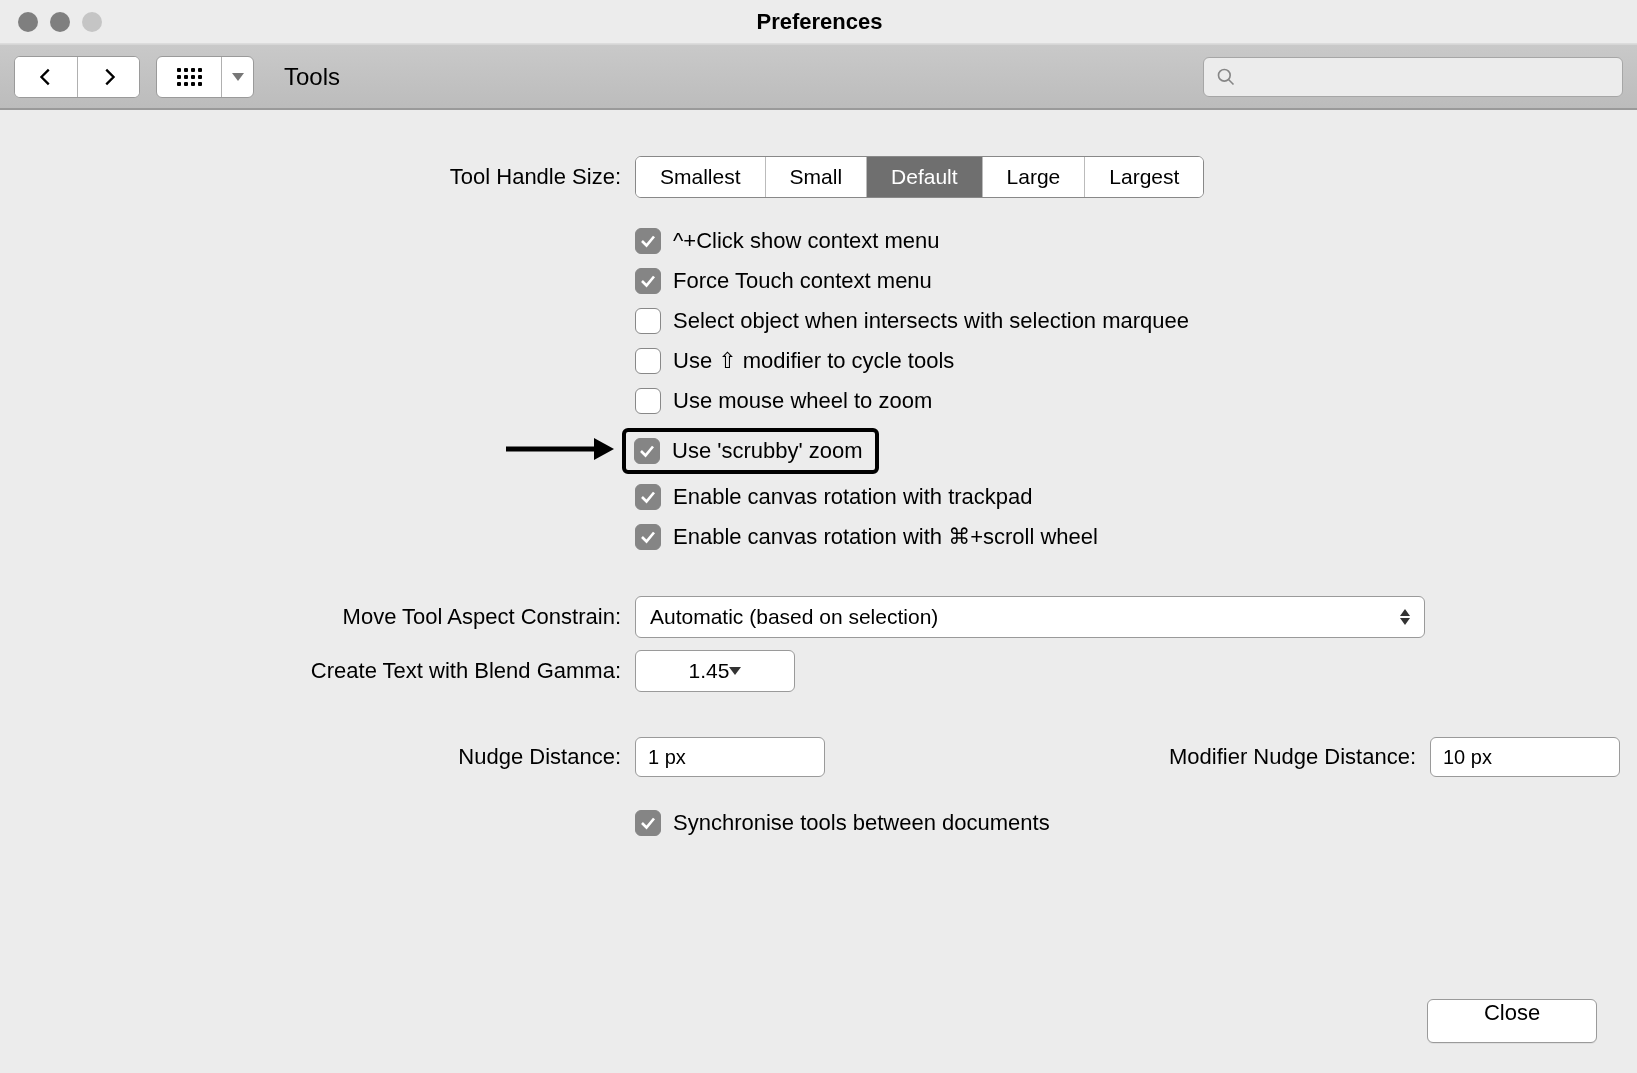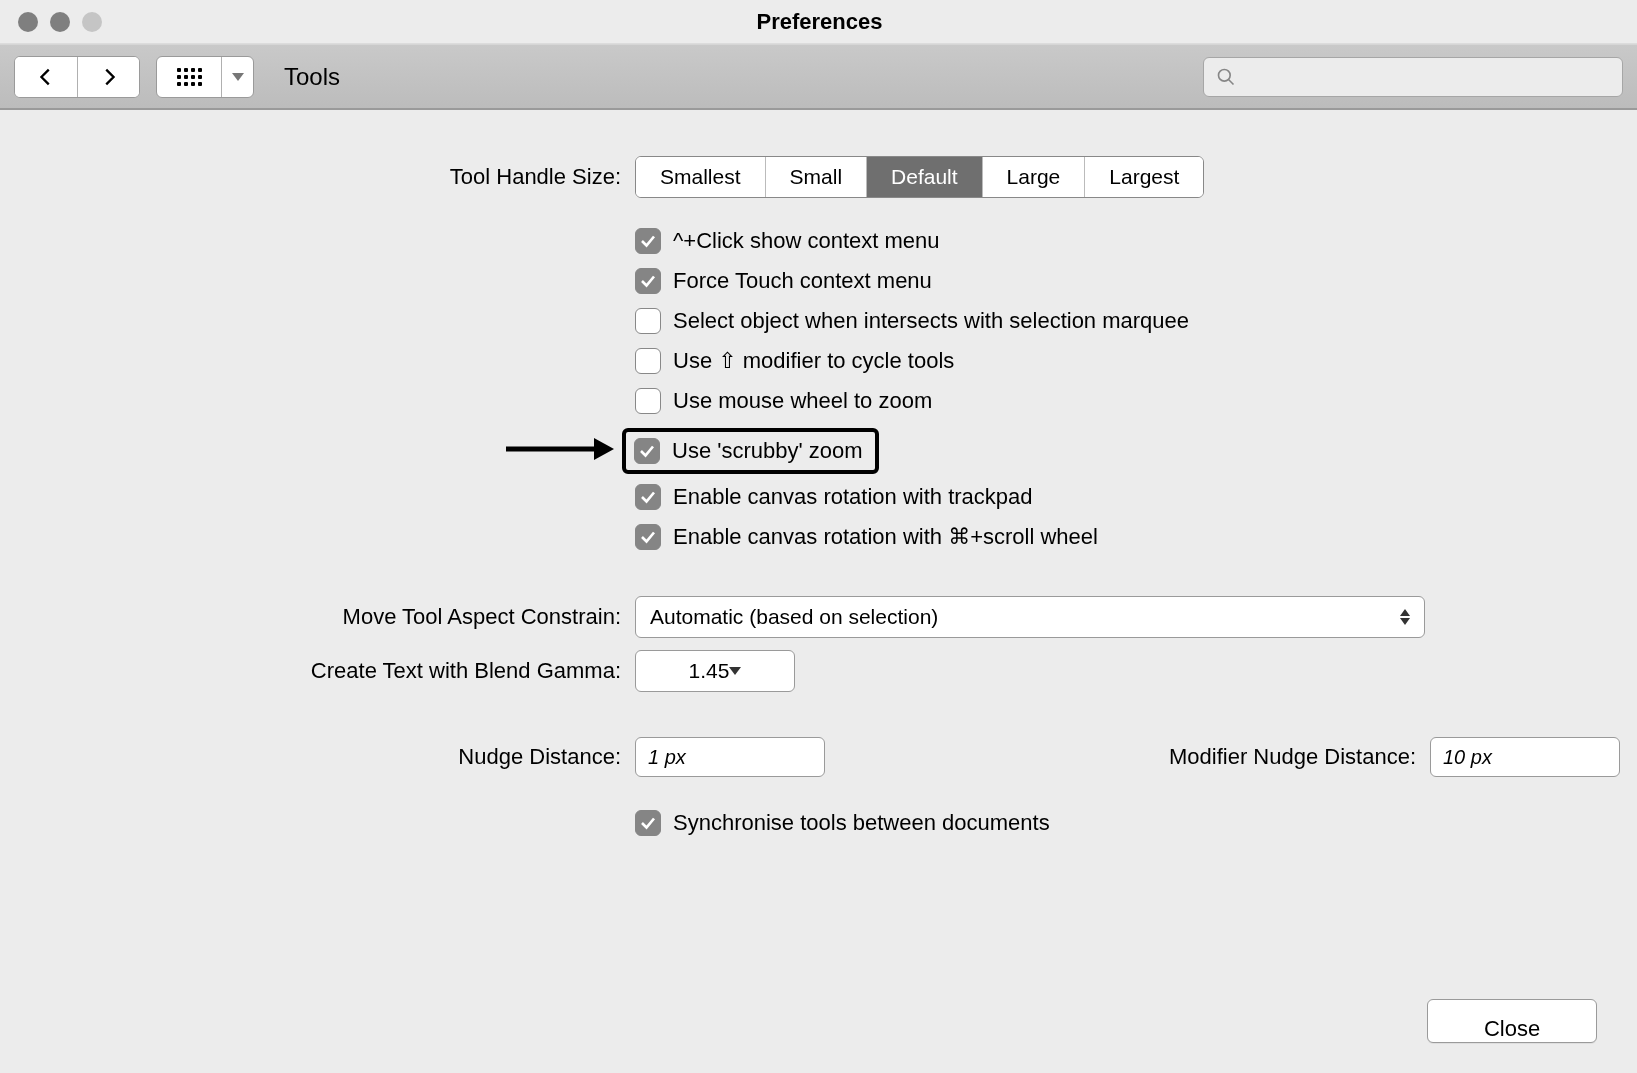--- a/index.html
+++ b/index.html
@@ -65,28 +65,28 @@
   
   .select { background: #fff; border: 1px solid #9a9a9a; border-radius: 6px; height: 42px; display: flex; align-items: center; padding: 0 14px; font-size: 21px; cursor: pointer; position: relative; }
   .select.wide { width: 790px; justify-content: space-between; }
   .select.small { width: 160px; justify-content: center; }
   .select.med { width: 360px; justify-content: space-between; }
   .stepper-arrows { display: flex; flex-direction: column; gap: 2px; align-items: center; }
   .stepper-arrows .up { width: 0; height: 0; border-left: 5px solid transparent; border-right: 5px solid transparent; border-bottom: 7px solid #333; }
   .stepper-arrows .down { width: 0; height: 0; border-left: 5px solid transparent; border-right: 5px solid transparent; border-top: 7px solid #333; }
   .tri-down-sm { width: 0; height: 0; border-left: 6px solid transparent; border-right: 6px solid transparent; border-top: 8px solid #333; }
 
-  .text-input { background: #fff; border: 1px solid #9a9a9a; border-radius: 6px; height: 40px; width: 190px; padding: 0 12px; font-size: 20px; font-style: italic; }
+  .text-input { background: #fff; border: 1px solid #9a9a9a; border-radius: 6px; height: 40px; width: 190px; padding: 0 12px; font-size: 20px; }
 
   .nudge-group { display: flex; flex-direction: row; gap: 10px; }
   .nudge-row { display: flex; align-items: center; }
   .nudge-row .label-col { width: 595px; }
 
   
-  .close-btn { position: absolute; right: 40px; bottom: 30px; width: 170px; height: 44px; background: #fff; border: 1px solid #9a9a9a; border-radius: 6px; font-size: 22px; display: flex; align-items: flex-end; justify-content: center; cursor: pointer; box-shadow: 0 1px 0 rgba(0,0,0,0.06); }
+  .close-btn { position: absolute; right: 40px; bottom: 30px; width: 170px; height: 44px; background: #fff; border: 1px solid #9a9a9a; border-radius: 6px; font-size: 22px; display: flex; align-items: flex-start; justify-content: center; cursor: pointer; box-shadow: 0 1px 0 rgba(0,0,0,0.06); }
 
   .section-gap { height: 32px; }
   .section-gap-sm { height: 18px; }
 </style>
 </head>
 <body>
 
 <div class="window">
 
   <div class="titlebar">

